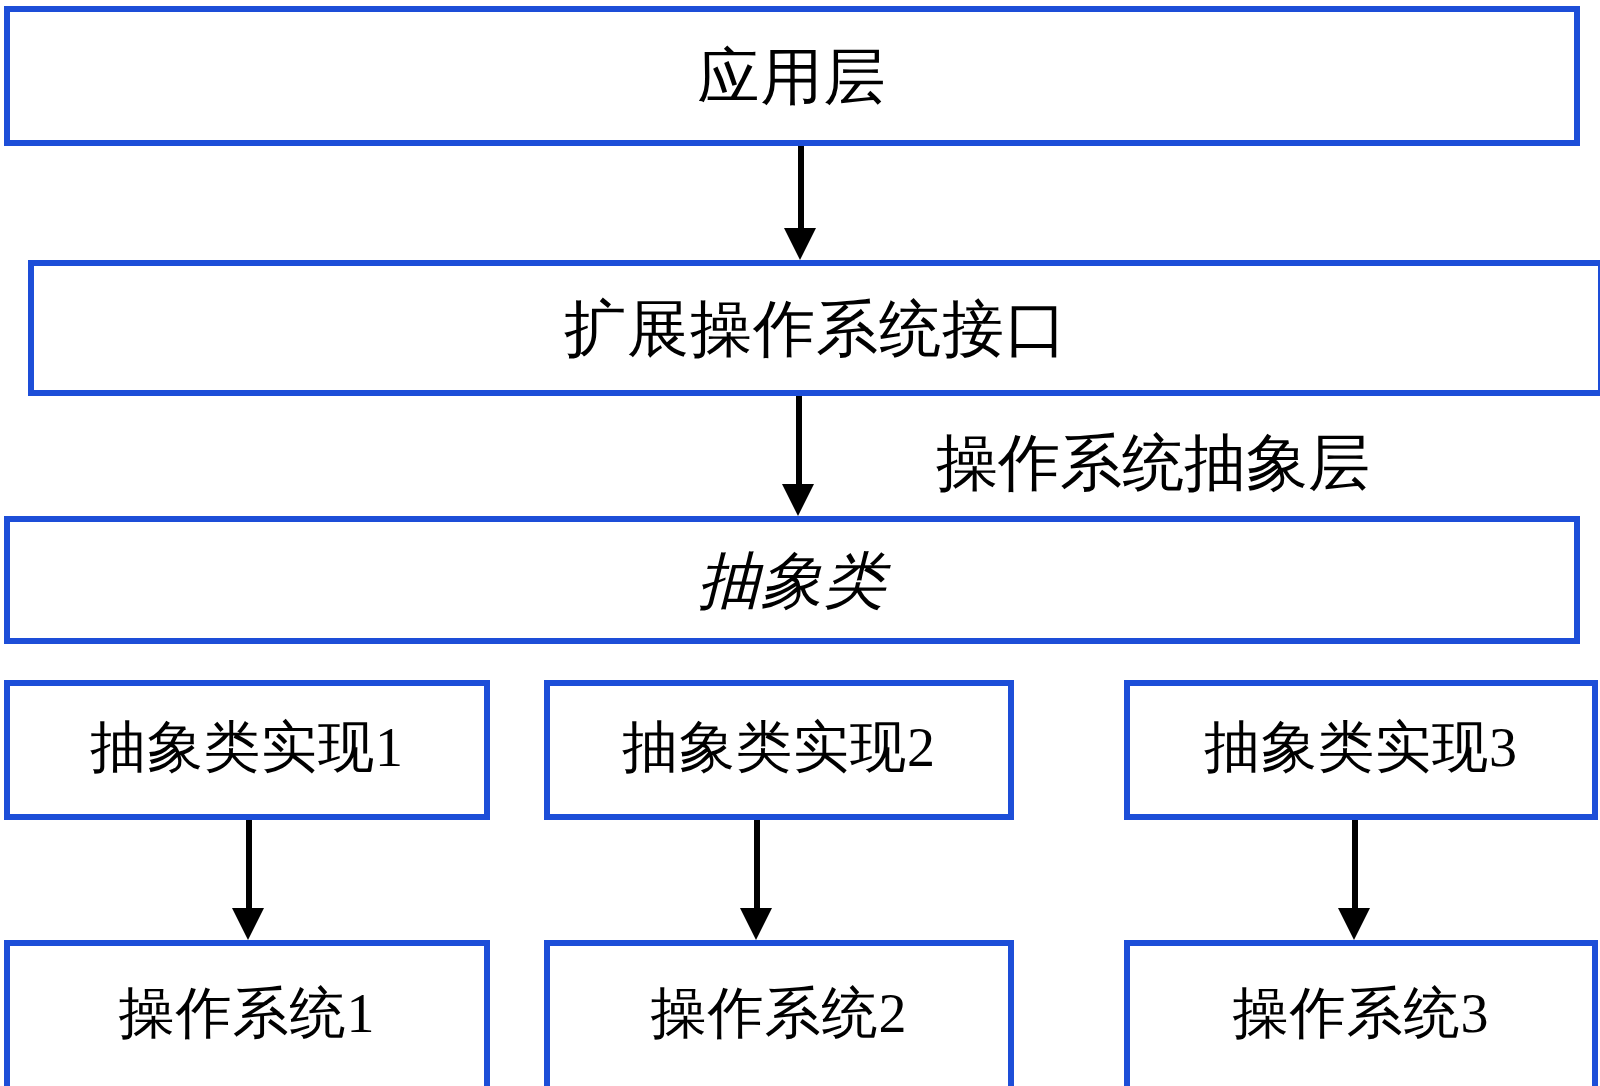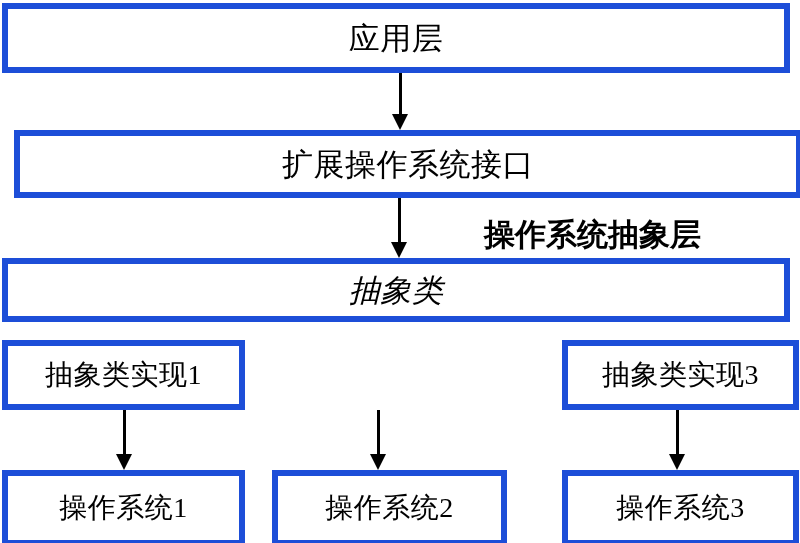--- a/index.html
+++ b/index.html
@@ -13,21 +13,21 @@
     width: 800px;
     height: 543px;
     background: #ffffff;
     overflow: hidden;
     font-family: "Liberation Serif", "DejaVu Serif", serif;
     color: #000000;
   }
   .node {
     position: absolute;
     box-sizing: border-box;
-    border: 6px solid #1d4ed8;
+    border: 3px solid #1d4ed8;
     background: #ffffff;
     display: flex;
     align-items: center;
     justify-content: center;
     text-align: center;
     line-height: 1;
     letter-spacing: 0.5px;
   }
   .node-label {
     display: block;
@@ -55,26 +55,25 @@
   
   .free-label {
     position: absolute;
     border: none;
     background: transparent;
     white-space: nowrap;
     font-size: 31px;
     line-height: 1;
   }
   #label-os-abstraction-layer {
-    left: 484px;
+    left: 468px;
     top: 216px;
     height: 34px;
     display: flex;
-    align-items: flex-end;
-    font-weight: bold;
+    align-items: flex-start;
   }
 
   
   .arrow {
     position: absolute;
     width: 0;
   }
   .arrow .shaft {
     position: absolute;
     left: -1.5px;
@@ -119,20 +118,23 @@
     <span class="node-label">操作系统抽象层</span>
   </div>
 
   <div class="node layer-box" id="node-abstract">
     <span class="node-label">抽象类</span>
   </div>
 
   <div class="node col-box col-1 row-impl" id="node-impl-1">
     <span class="node-label">抽象类实现1</span>
   </div>
+  <div class="node col-box col-2 row-impl" id="node-impl-2">
+    <span class="node-label">抽象类实现2</span>
+  </div>
   <div class="node col-box col-3 row-impl" id="node-impl-3">
     <span class="node-label">抽象类实现3</span>
   </div>
 
   <div class="arrow" id="arrow-impl-1-to-os-1" style="left:124px; top:410px; height:60px;">
     <div class="shaft" style="height:45px;"></div>
     <div class="head" style="top:44px;"></div>
   </div>
   <div class="arrow" id="arrow-impl-2-to-os-2" style="left:378px; top:410px; height:60px;">
     <div class="shaft" style="height:45px;"></div>

